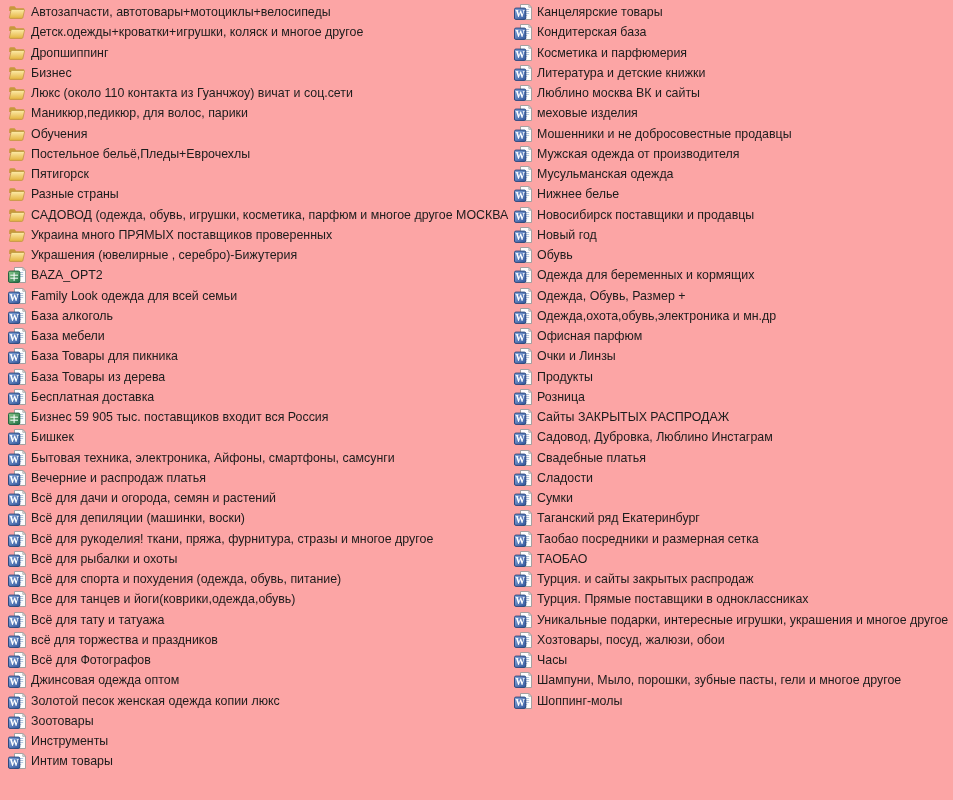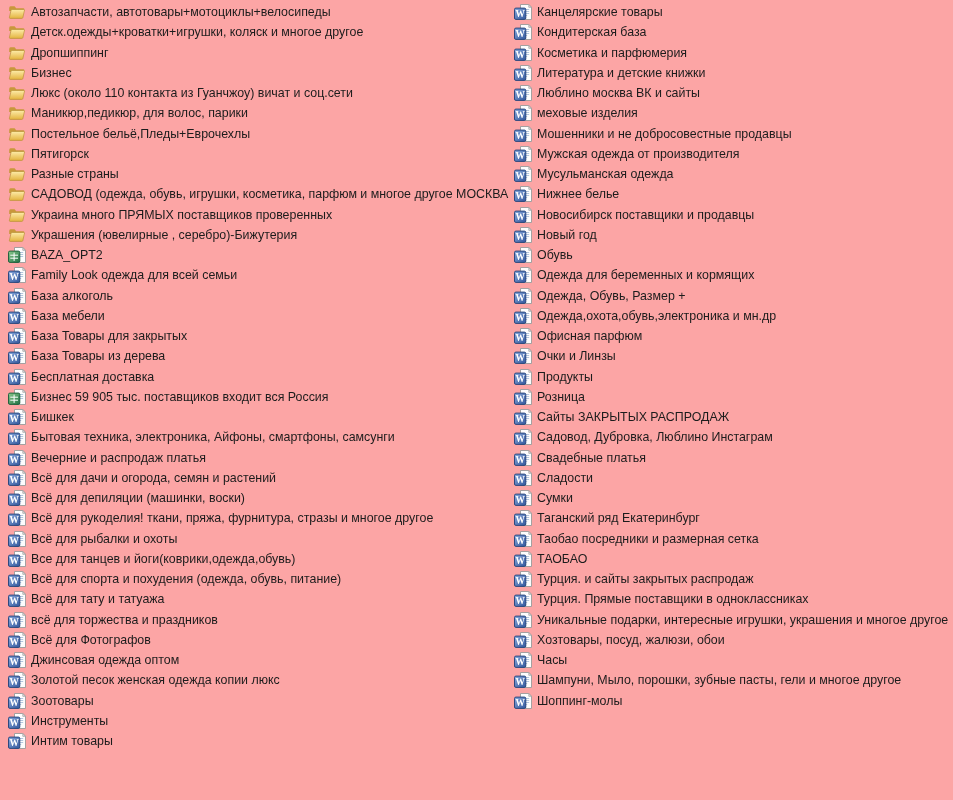--- a/index.html
+++ b/index.html
@@ -131,20 +131,26 @@
     <span class="label">Люкс (около 110 контакта из Гуанчжоу) вичат и соц.сети</span>
   </div>
 
   <div class="row">
     <svg class="icon">
           <use href="#sym-folder" xlink:href="#sym-folder"></use>
         </svg>
     <span class="label">Маникюр,педикюр, для волос, парики</span>
   </div>
 
+  <div class="row">
+    <svg class="icon">
+          <use href="#sym-folder" xlink:href="#sym-folder"></use>
+        </svg>
+    <span class="label">Обучения</span>
+  </div>
 
   <div class="row">
     <svg class="icon">
           <use href="#sym-folder" xlink:href="#sym-folder"></use>
         </svg>
     <span class="label">Постельное бельё,Пледы+Еврочехлы</span>
   </div>
 
   <div class="row">
     <svg class="icon">
@@ -206,21 +212,21 @@
     <svg class="icon">
           <use href="#sym-word" xlink:href="#sym-word"></use>
         </svg>
     <span class="label">База мебели</span>
   </div>
 
   <div class="row">
     <svg class="icon">
           <use href="#sym-word" xlink:href="#sym-word"></use>
         </svg>
-    <span class="label">База Товары для закрытых</span>
+    <span class="label">База Товары для пикника</span>
   </div>
 
   <div class="row">
     <svg class="icon">
           <use href="#sym-word" xlink:href="#sym-word"></use>
         </svg>
     <span class="label">База Товары из дерева</span>
   </div>
 
   <div class="row">
@@ -283,28 +289,28 @@
     <svg class="icon">
           <use href="#sym-word" xlink:href="#sym-word"></use>
         </svg>
     <span class="label">Всё для рыбалки и охоты</span>
   </div>
 
   <div class="row">
     <svg class="icon">
           <use href="#sym-word" xlink:href="#sym-word"></use>
         </svg>
+    <span class="label">Всё для спорта и похудения (одежда, обувь, питание)</span>
+  </div>
+
+  <div class="row">
+    <svg class="icon">
+          <use href="#sym-word" xlink:href="#sym-word"></use>
+        </svg>
     <span class="label">Все для танцев и йоги(коврики,одежда,обувь)</span>
-  </div>
-
-  <div class="row">
-    <svg class="icon">
-          <use href="#sym-word" xlink:href="#sym-word"></use>
-        </svg>
-    <span class="label">Всё для спорта и похудения (одежда, обувь, питание)</span>
   </div>
 
   <div class="row">
     <svg class="icon">
           <use href="#sym-word" xlink:href="#sym-word"></use>
         </svg>
     <span class="label">Всё для тату и татуажа</span>
   </div>
 
   <div class="row">

